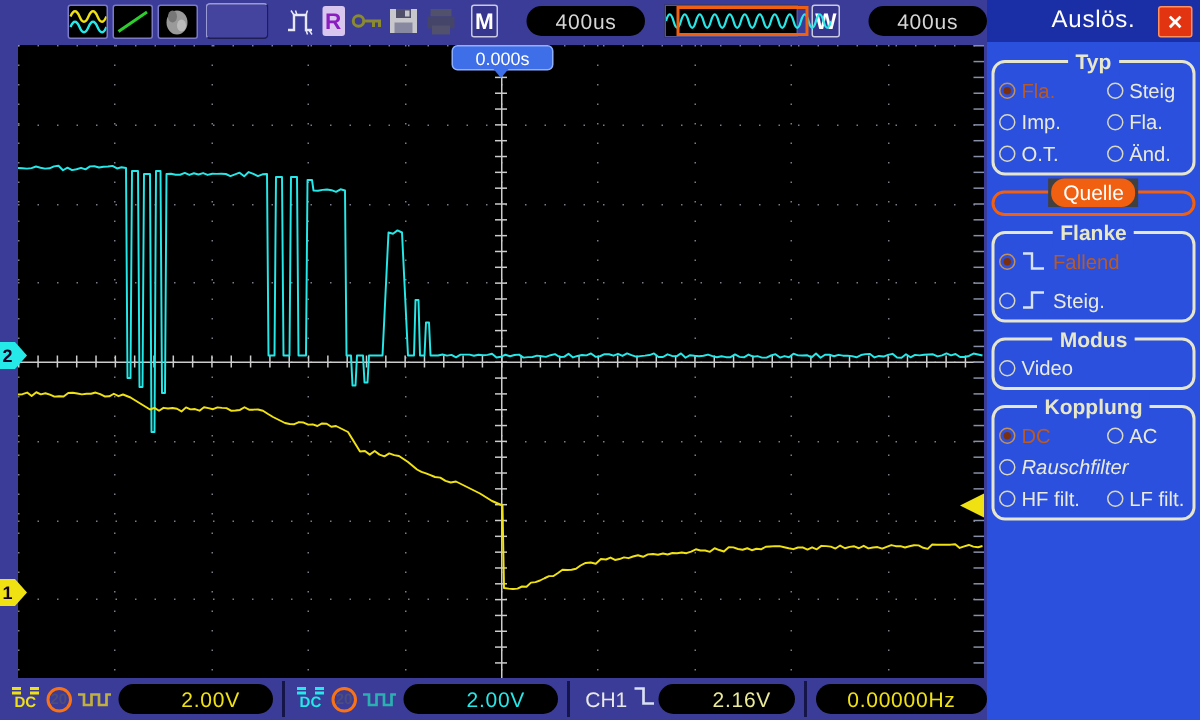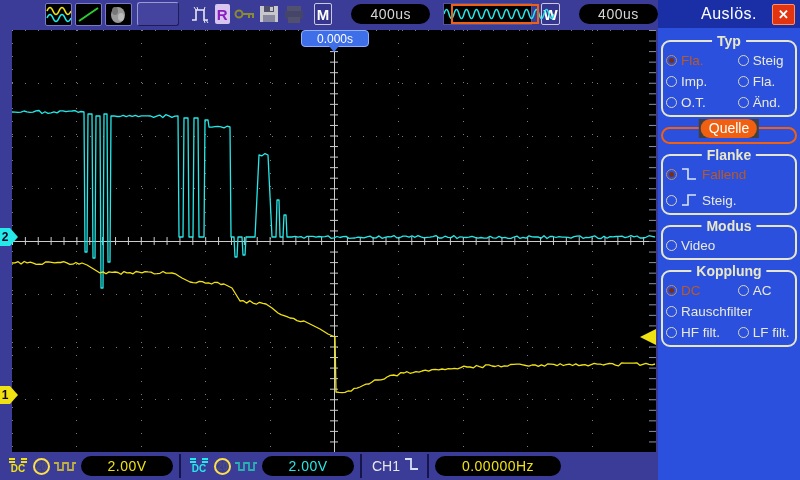--- a/index.html
+++ b/index.html
@@ -59,24 +59,24 @@
   .opt.sel .radio::after{content:"";position:absolute;left:2px;top:2px;right:2px;bottom:2px;background:#7a3010;border-radius:50%;}
   .opt svg{flex:none}
   
   .bbar{position:absolute;left:0;top:452px;width:658px;height:28px;display:flex;align-items:center;
         padding-left:6px;box-sizing:border-box;}
   .dcic{display:flex;flex-direction:column;align-items:center;width:24px;line-height:1;margin-right:3px;}
   .dcic .dash{width:18px;border-top:2px dashed;margin-bottom:1px;}
   .dcic .t{font-size:10px;font-weight:bold;}
   .y .dash{border-color:#f0e212}.y .t{color:#f0e212}
   .c .dash{border-color:#25e8e8}.c .t{color:#25e8e8}
-  .bwic{width:17px;height:17px;border:2px solid #fde047;border-radius:50%;color:#4d4d7a;font-size:10px;font-weight:bold;
+  .bwic{width:17px;height:17px;border:2px solid #f97316;border-radius:50%;color:#4d4d7a;font-size:10px;font-weight:bold;
         display:flex;align-items:center;justify-content:center;box-sizing:border-box;margin-right:3px;flex:none;}
   .sqic{margin-right:4px;display:flex;align-items:center;}
-  .pill.v{width:92px;font-size:14px;}
+  .pill.v{width:92px;font-size:14px;padding-left:20px;}
   .vy{color:#f0e212!important}.vc{color:#25e8e8!important}.vw{color:#eaea9a!important}
   .bdiv{width:2px;height:24px;background:#15154a;margin:0 6px;flex:none;}
   .chlbl{color:#e8e8e8;font-size:14px;margin:0 3px 0 4px;}
 </style>
 </head>
 <body>
 
 <div id="root">
 
   <div class="toolbar">
@@ -381,21 +381,21 @@
         <div class="legend"><b>Kopplung</b></div>
         <div class="opts cols2">
           <div class="opt sel">
             <span class="radio"></span>
             <span>DC</span>
           </div>
           <div class="opt">
             <span class="radio"></span>
             <span>AC</span>
           </div>
-          <div class="opt" style="grid-column: 1 / -1;">
+          <div class="opt" style="grid-column: 1 / -1; font-style: italic;">
             <span class="radio"></span>
             <span>Rauschfilter</span>
           </div>
           <div class="opt">
             <span class="radio"></span>
             <span>HF filt.</span>
           </div>
           <div class="opt">
             <span class="radio"></span>
             <span>LF filt.</span>
@@ -428,16 +428,17 @@
         <svg width="24" height="16">
           <path d="M1 5 h4 v7 h5 v-7 h5 v7 h5 v-7 h3" fill="none" stroke="#2ab0b0" stroke-width="1.8"></path>
         </svg>
       </div>
     <div class="pill v vc">2.00V</div>
     <div class="bdiv"></div>
     <span class="chlbl">CH1</span>
     <span><svg width="18" height="18">
           <path d="M2 4 h6 v10 h7" fill="none" stroke="#d8e0f2" stroke-width="1.8"></path>
         </svg></span>
+    <div class="pill v vw" style="width:78px">2.16V</div>
     <div class="bdiv"></div>
     <div class="pill vy" style="width:126px">0.00000Hz</div>
   </div>
 </div>
 
 </body></html>

